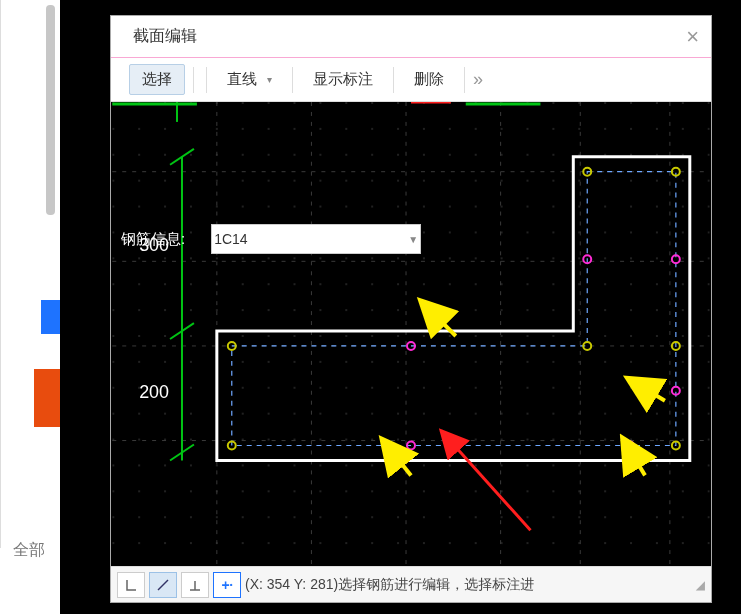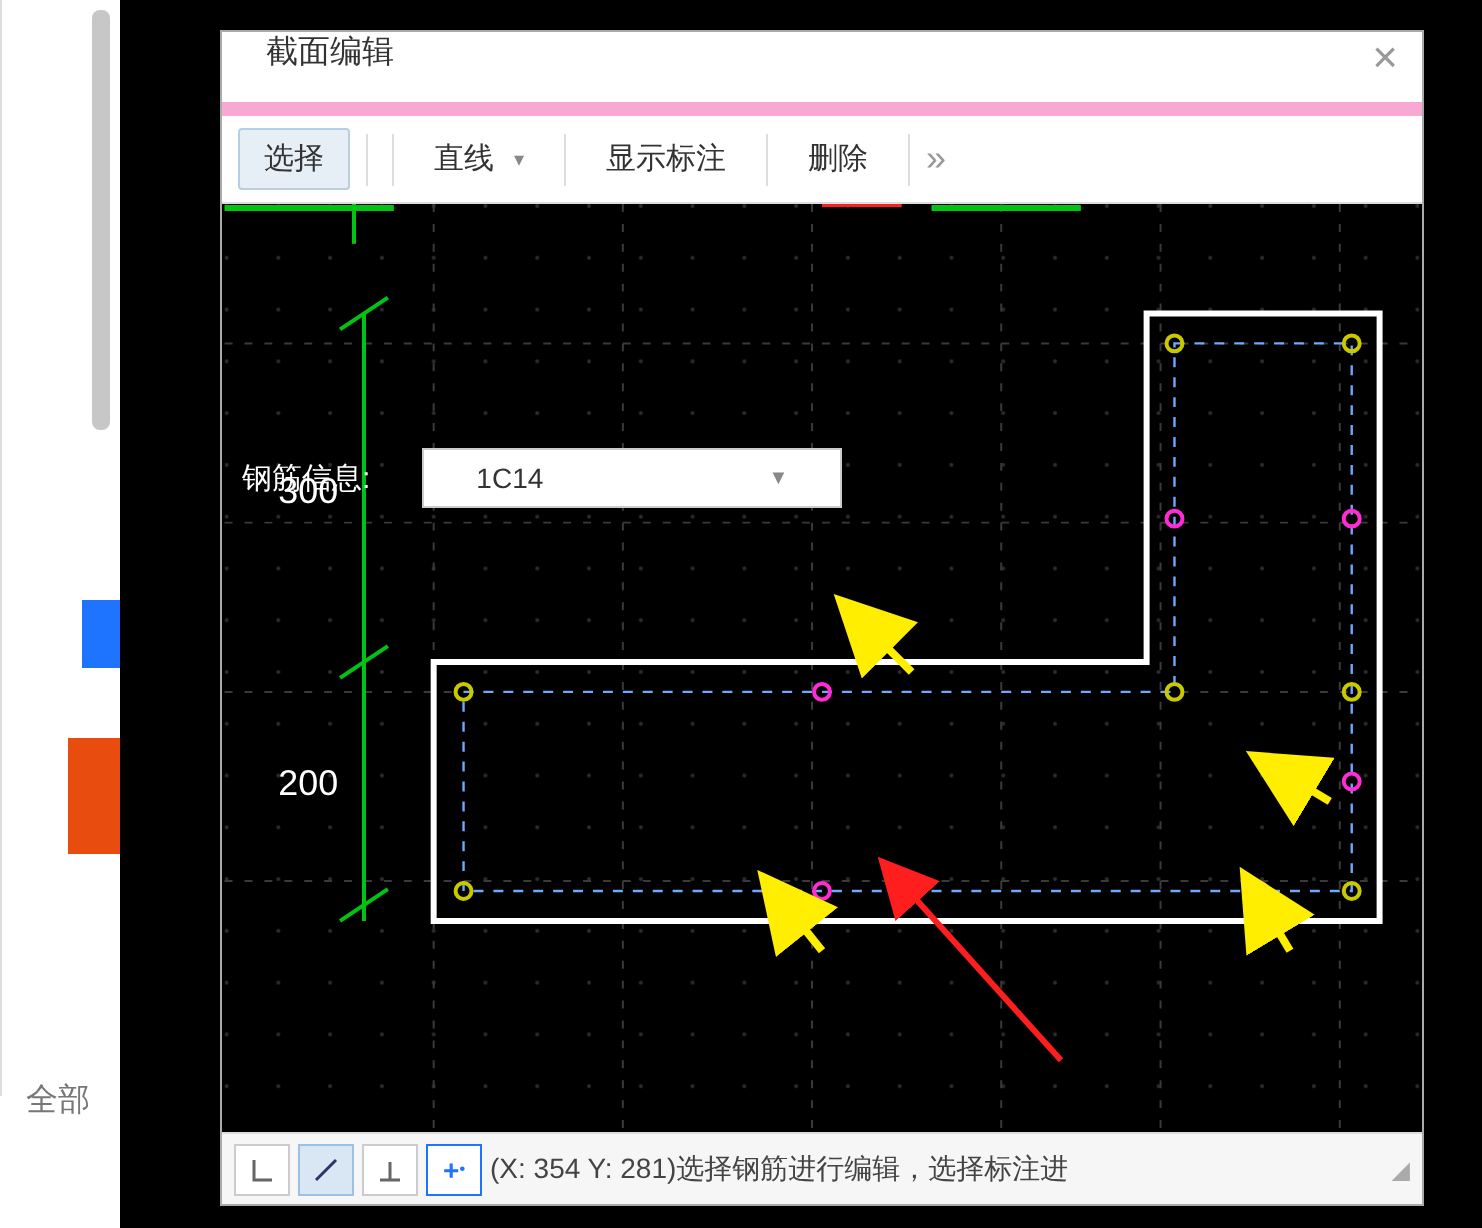--- a/index.html
+++ b/index.html
@@ -21,28 +21,28 @@
 .dk-bg {
   position: absolute; left: 60px; top: 0; width: 681px; height: 614px; background: #000;
 }
 
 .modal {
   position: absolute; left: 110px; top: 15px; width: 602px; height: 588px;
   background: #fff; border: 1px solid #aaa; box-shadow: 0 2px 8px rgba(0,0,0,.2);
 }
 
 .titlebar {
-  height: 42px; display: flex; justify-content: space-between;
-  padding: 0 12px 0 22px; border-bottom: 7px solid #f9a8d4;
+  height: 42px; display: flex; align-items: center; justify-content: space-between;
+  padding: 0 12px 0 22px; border-bottom: 1px solid #f9a8d4;
 }
 .titlebar h1 { font-size: 16px; font-weight: 400; color: #333; }
 .close-icon { font-size: 22px; color: #999; cursor: pointer; }
 
 .toolbar {
-  height: 44px; display: flex; align-items: center; padding: 0 8px;
+  height: 44px; display: flex; align-items: center; padding: 0 18px;
   border-bottom: 1px solid #ddd; gap: 4px;
 }
 .t-btn {
   padding: 5px 12px; font-size: 15px; color: #333; background: transparent; border: none; cursor: pointer;
   display: flex; align-items: center; gap: 6px;
 }
 .t-btn.sel { background: #e6eef6; border: 1px solid #b7cfe6; border-radius: 2px; }
 .radio { width: 16px; height: 16px; border: 2px solid #888; border-radius: 50%; display: inline-flex; align-items: center; justify-content: center; }
 .radio.on { border-color: #1e73ff; }
 .radio.on::after { content: ""; width: 8px; height: 8px; background: #1e73ff; border-radius: 50%; }
@@ -50,21 +50,21 @@
 .drop::after { content: "▾"; font-size: 10px; margin-left: 4px; color: #888; }
 .more { font-size: 18px; color: #999; }
 
 .inforow {
   position: absolute; left: 10px; top: 122px; z-index: 5;
   display: flex; align-items: center; gap: 26px;
 }
 .inforow label { color: #fff; font-size: 15px; }
 .inforow .select {
   width: 210px; height: 30px; background: #fff; border: 1px solid #ccc;
-  display: flex; align-items: center; justify-content: space-between; padding: 0 26px;
+  display: flex; align-items: center; justify-content: space-between; padding: 0 2px;
   font-size: 14px; color: #333; cursor: pointer;
 }
 .inforow .select .dd { color: #888; font-size: 10px; }
 
 .canvas {
   position: absolute; left: 0; top: 86px; right: 0; bottom: 36px;
   background: #000; overflow: hidden;
 }
 
 svg.grid { position: absolute; inset: 0; width: 100%; height: 100%; }

